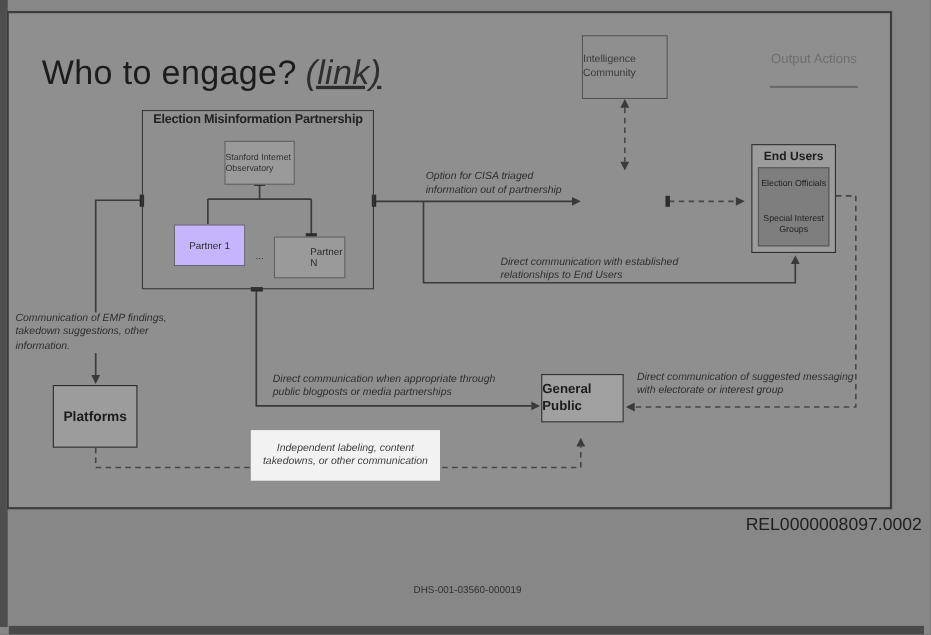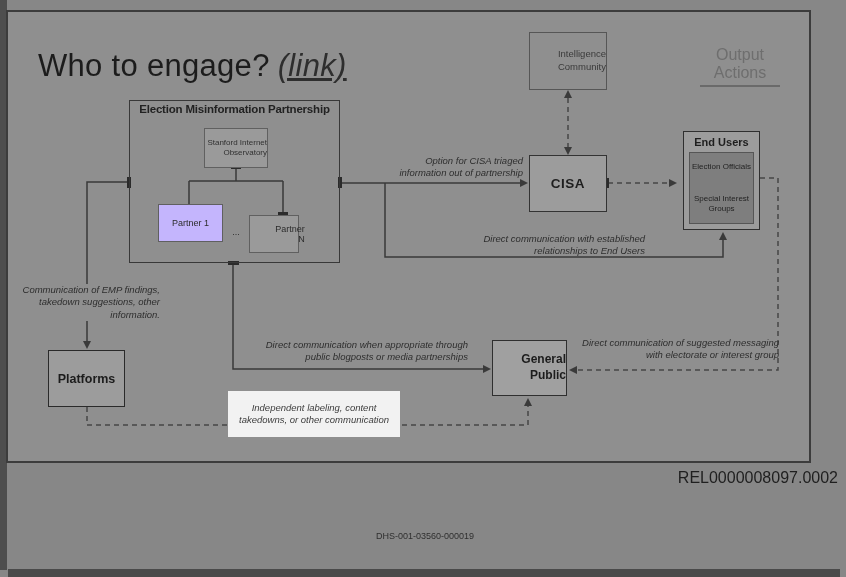--- a/index.html
+++ b/index.html
@@ -13,39 +13,39 @@
   #left-strip{left:0;top:0;width:7px;height:570px;background:#4e4e4e;}
   #bottom-bar{left:8px;top:569px;width:832px;height:8px;background:#4a4a4a;}
   #slide{
     left:6px;top:10px;width:805px;height:453px;
     border:2px solid #3c3c3c;background:#8f8f8f;box-sizing:border-box;
   }
   #title{left:38px;top:48px;font-size:31px;letter-spacing:.3px;color:#1c1c1c;white-space:nowrap;}
   #title .link{font-style:italic;text-decoration:underline;color:#2e2e2e;margin-left:8px;}
   #output-actions{
     left:700px;top:46px;width:80px;text-align:center;
-    font-size:16px;color:#6e6e6e;border-bottom:2px solid #6a6a6a;padding-bottom:3px;
+    font-size:12px;color:#6e6e6e;border-bottom:2px solid #6a6a6a;padding-bottom:18px;
   }
   svg.lines{left:0;top:0;width:846px;height:577px;z-index:1;}
-  .box{box-sizing:border-box;z-index:2;display:flex;align-items:center;justify-content:center;text-align:right;}
+  .box{box-sizing:border-box;z-index:2;display:flex;align-items:center;justify-content:center;text-align:left;}
   #emp-box{left:129px;top:100px;width:211px;height:163px;border:1.5px solid #383838;}
   #emp-title{left:131px;top:103px;width:207px;text-align:center;font-weight:bold;font-size:11.5px;letter-spacing:-.2px;white-space:nowrap;color:#222;z-index:3;}
   #sio-box{left:204px;top:128px;width:64px;height:40px;background:#9a9a9a;border:1px solid #606060;font-size:8px;line-height:1.3;color:#303030;}
   #partner1-box{left:158px;top:204px;width:65px;height:38px;background:#c4b5fd;border:1px solid #606060;font-size:9px;color:#2c2c2c;}
-  #partnerN-box{left:249px;top:215px;width:50px;height:38px;background:#9a9a9a;border:1px solid #606060;font-size:9px;color:#2c2c2c;padding-left:32px;}
+  #partnerN-box{left:249px;top:215px;width:65px;height:38px;background:#9a9a9a;border:1px solid #606060;font-size:9px;color:#2c2c2c;padding-left:32px;}
   #partner-dots{left:229px;top:227px;width:14px;text-align:center;font-size:9px;color:#2c2c2c;z-index:2;}
   #ic-box{left:529px;top:32px;width:78px;height:58px;background:#8f8f8f;border:1px solid #565656;font-size:9.5px;line-height:1.35;color:#3a3a3a;}
   #cisa-box{left:529px;top:155px;width:78px;height:57px;background:#9c9c9c;border:1.5px solid #333;font-weight:bold;font-size:13.5px;letter-spacing:.5px;color:#1e1e1e;}
   #endusers-box{left:683px;top:131px;width:77px;height:99px;background:#9c9c9c;border:1.5px solid #2f2f2f;box-sizing:border-box;z-index:2;}
   #endusers-title{text-align:center;font-weight:bold;font-size:11px;margin-top:4px;color:#1e1e1e;}
   #endusers-inner{position:absolute;left:5px;top:20px;width:65px;height:72px;background:#7e7e7e;border:1px solid #565656;box-sizing:border-box;
     display:flex;flex-direction:column;align-items:center;justify-content:center;gap:22px;font-size:8px;line-height:1.25;color:#232323;text-align:center;}
   #platforms-box{left:48px;top:350px;width:77px;height:57px;background:#9c9c9c;border:1.5px solid #2a2a2a;font-weight:bold;font-size:12.5px;color:#1c1c1c;}
-  #gp-box{left:492px;top:340px;width:75px;height:56px;background:#a0a0a0;border:1.5px solid #2f2f2f;font-weight:bold;font-size:12px;line-height:1.3;color:#1c1c1c;}
-  .edge-label{font-style:italic;font-size:9.5px;line-height:1.3;color:#2e2e2e;text-align:right;z-index:3;}
+  #gp-box{left:492px;top:340px;width:75px;height:44px;background:#a0a0a0;border:1.5px solid #2f2f2f;font-weight:bold;font-size:12px;line-height:1.3;color:#1c1c1c;}
+  .edge-label{font-style:italic;font-size:9.5px;line-height:1.3;color:#2e2e2e;text-align:left;z-index:3;}
   #lbl-option{left:387px;top:155px;width:136px;}
   #lbl-endusers{left:455px;top:233px;width:190px;}
   #lbl-emp-findings{left:14px;top:284px;width:146px;background:#8f8f8f;}
   #lbl-blogposts{left:248px;top:339px;width:220px;}
   #lbl-suggested{left:579px;top:337px;width:200px;}
   #highlight-box{left:228px;top:391px;width:172px;height:46px;background:#f2f2f2;
     display:flex;align-items:center;justify-content:center;text-align:center;
     font-style:italic;font-size:9.5px;line-height:1.3;color:#3d3d3d;z-index:4;}
   #footer-rel{left:641px;top:469px;width:197px;font-size:16px;color:#1f1f1f;text-align:right;}
   #footer-dhs{left:355px;top:531px;width:140px;font-size:9px;color:#2f2f2f;text-align:center;}
@@ -110,21 +110,20 @@
   <div class="abs" id="output-actions">Output Actions</div>
 
   <div class="abs box" id="emp-box"></div>
   <div class="abs" id="emp-title">Election Misinformation Partnership</div>
   <div class="abs box" id="sio-box">Stanford Internet Observatory</div>
   <div class="abs box" id="partner1-box">Partner 1</div>
   <div class="abs" id="partner-dots">...</div>
   <div class="abs box" id="partnerN-box">Partner N</div>
 
   <div class="abs box" id="ic-box">Intelligence Community</div>
-  <div class="abs box" id="cisa-box">CISA</div>
 
   <div class="abs" id="endusers-box">
     <div id="endusers-title">End Users</div>
     <div id="endusers-inner">
       <div>Election Officials</div>
       <div>Special Interest Groups</div>
     </div>
   </div>
 
   <div class="abs box" id="platforms-box">Platforms</div>

